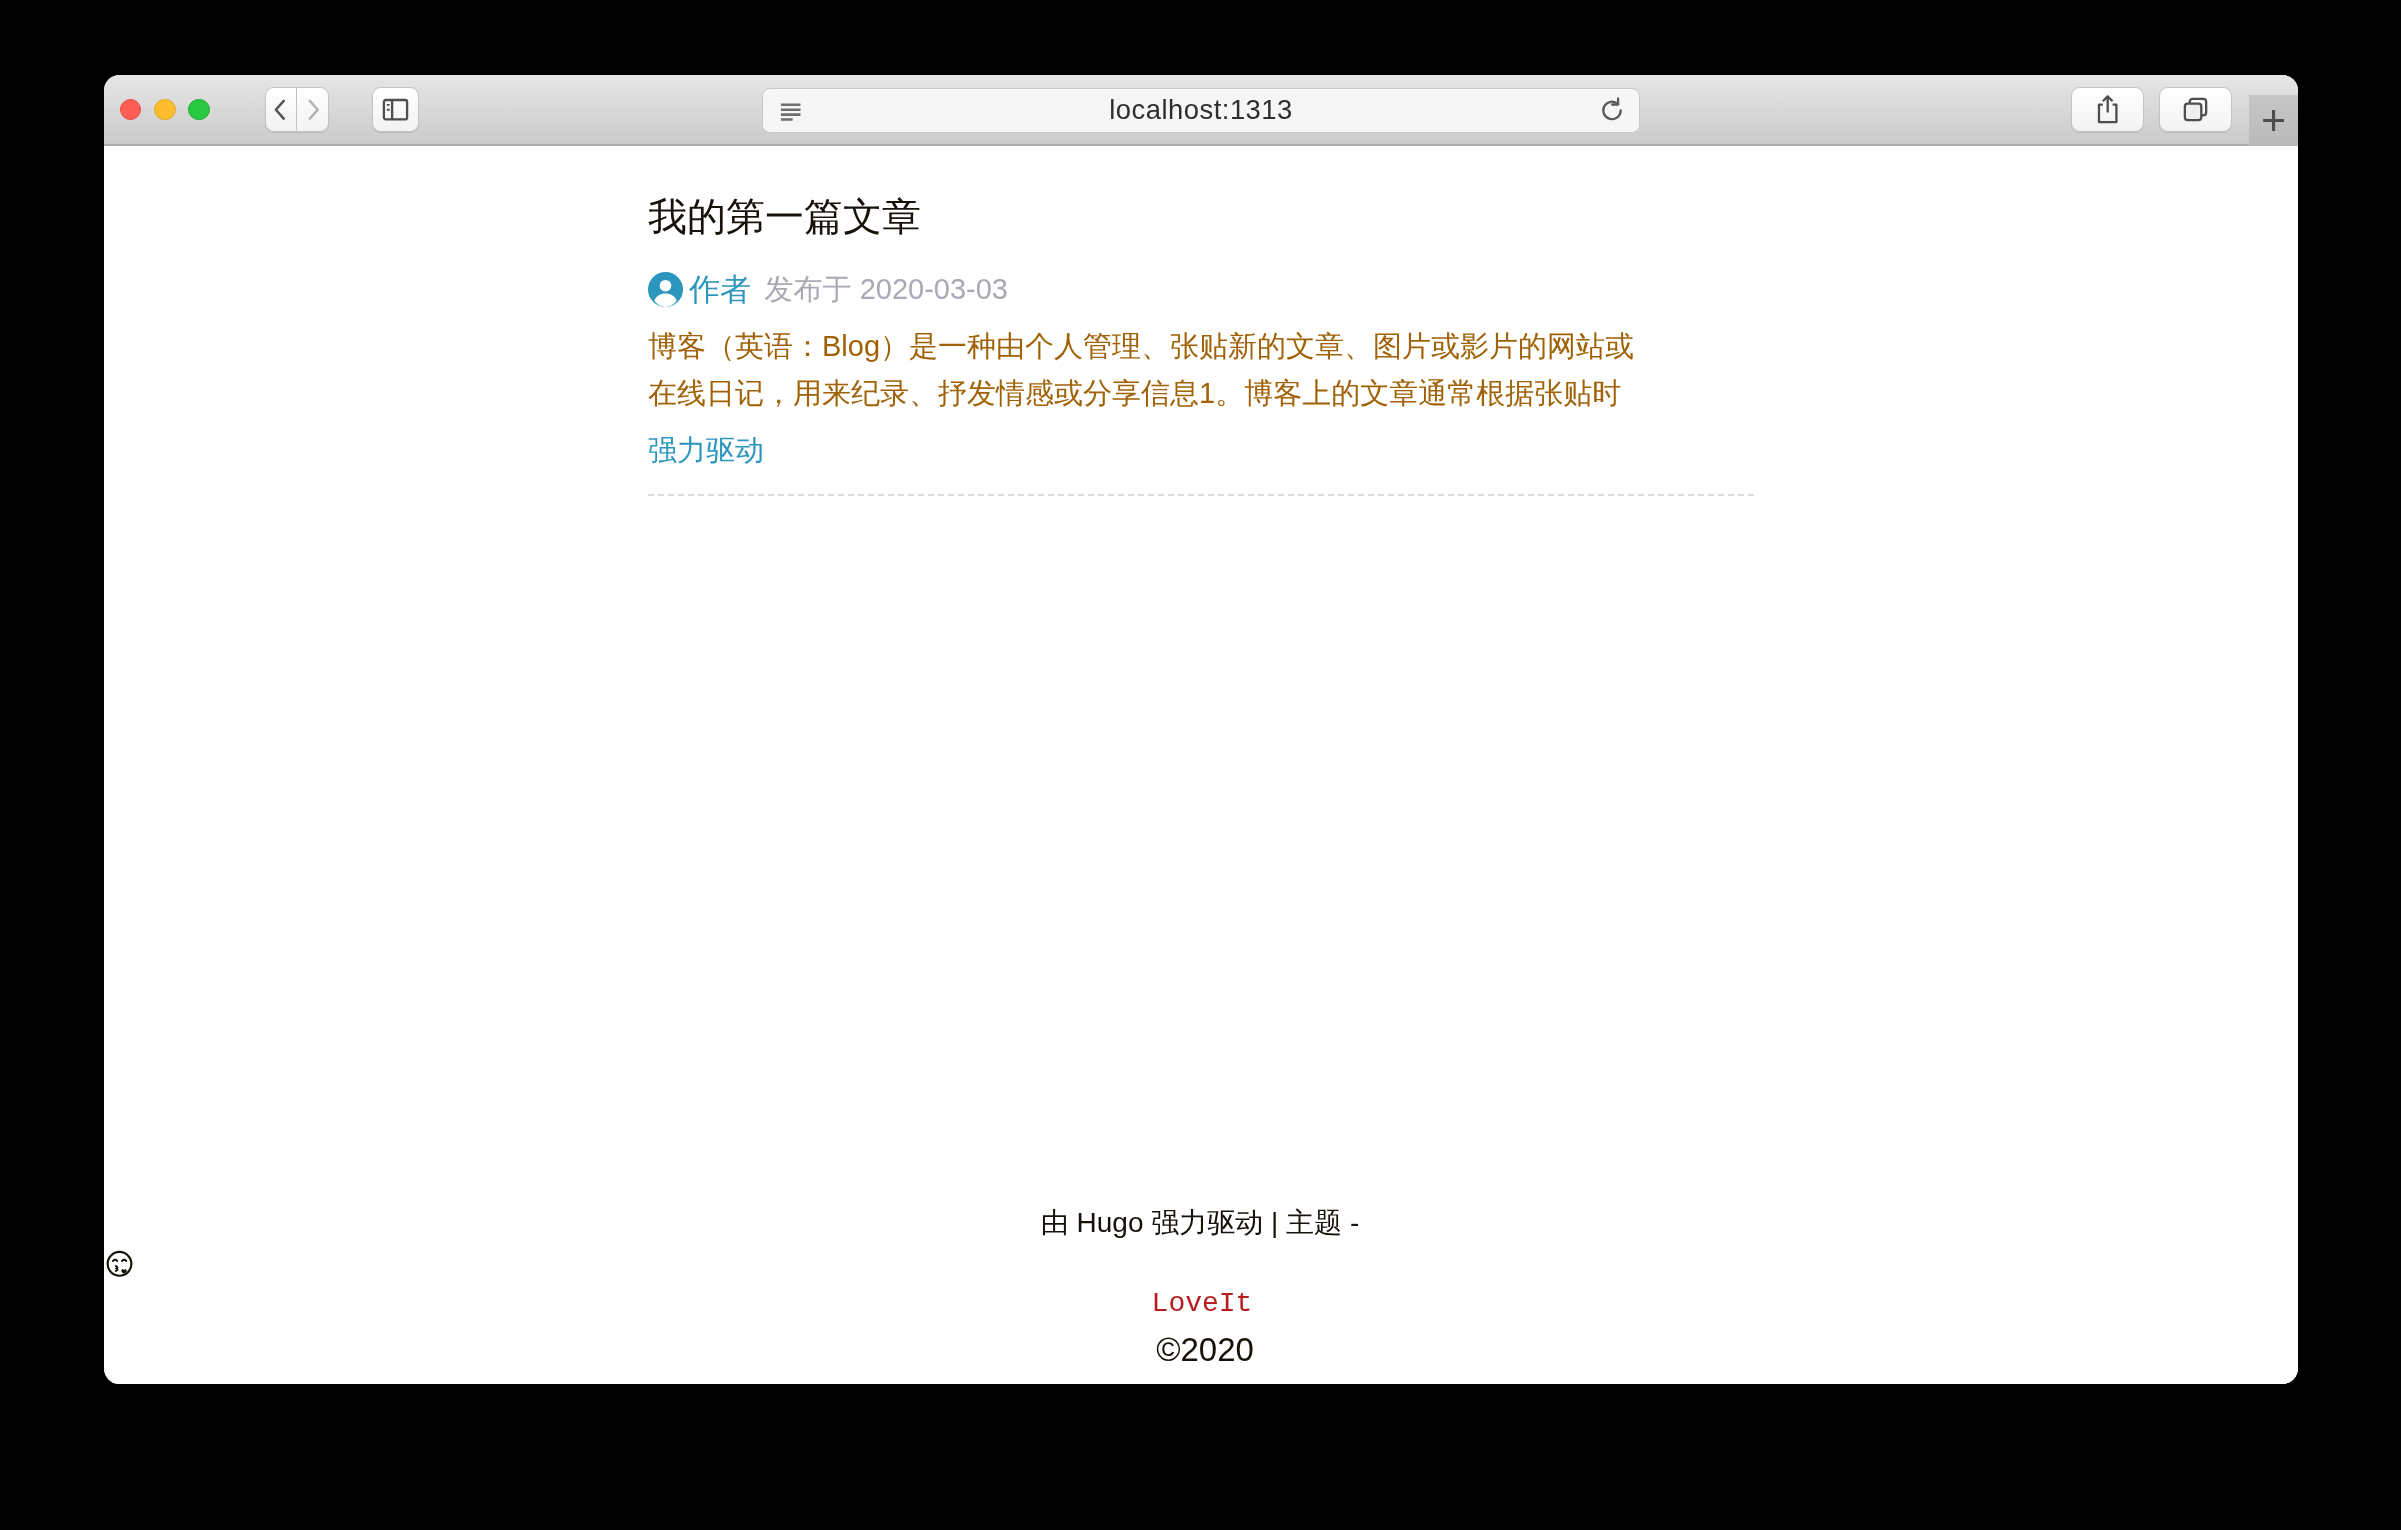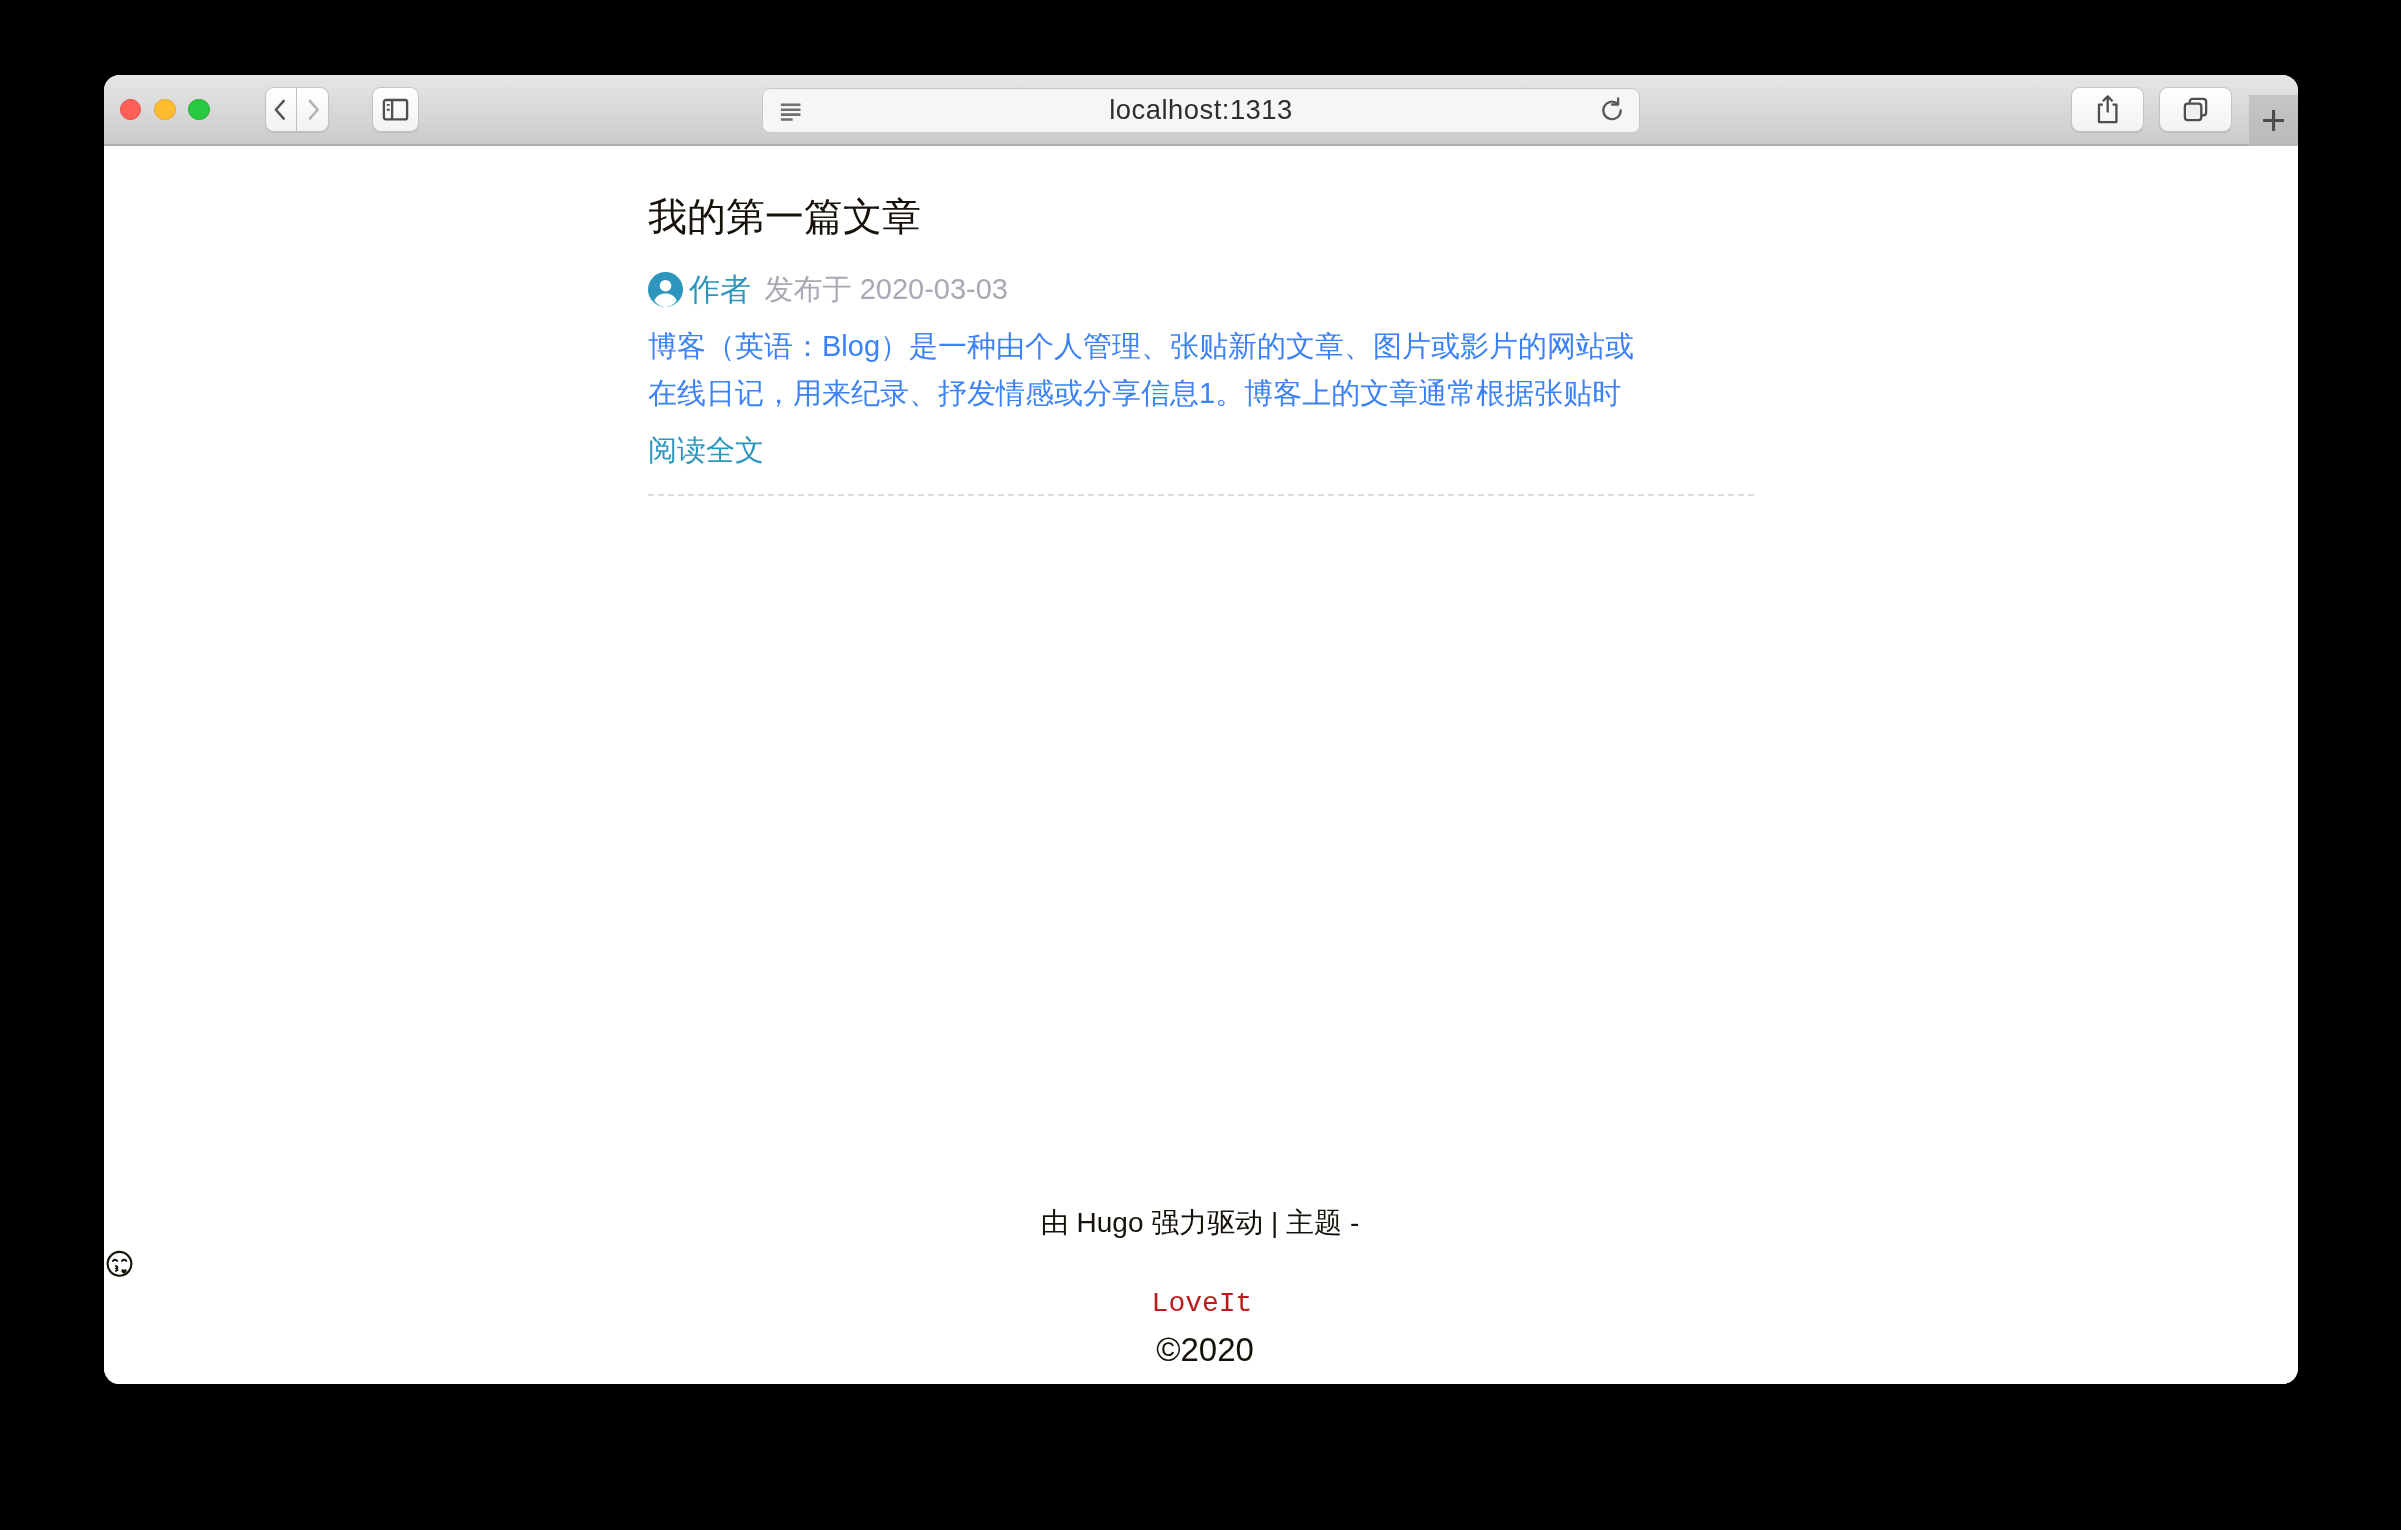--- a/index.html
+++ b/index.html
@@ -77,21 +77,21 @@
   .main { flex:1; }
   .container { width:1106px; margin:0 auto; padding-top:49px; }
 
   .post-title { font-size:39px; font-weight:400; color:#161209; line-height:1.15; margin-bottom:29px; }
 
   .post-meta { display:flex; align-items:center; margin-bottom:12px; }
   .author-icon { width:35px; height:35px; flex:none; }
   .author-name { font-size:31px; color:#2d96bd; margin-left:5.9px; cursor:pointer; }
   .post-date { font-size:29px; color:#a9a9b3; margin-left:13.7px; }
 
-  .summary { font-size:29px; line-height:47px; color:#3b82f6; }
+  .summary { font-size:29px; line-height:47px; color:#a16207; }
   .summary span { display:block; }
 
   .read-more { display:inline-block; margin-top:13.7px; font-size:29px; color:#2d96bd; cursor:pointer; }
 
   .post-divider { margin-top:23.5px; border-bottom:2px dashed #dddddd; height:0; }
 
   .site-footer { flex:none; text-align:center; padding-bottom:13.7px; color:#161209; }
   .footer-line { font-size:28px; line-height:43px; }
   .kiss-icon { vertical-align:-5.9px; margin:0 2px; }
   .footer-theme { color:#b91c1c; cursor:pointer;font-family:Liberation Mono, monospace; }
@@ -200,21 +200,21 @@
           </span>
           <span class="author-name">作者</span>
           <span class="post-date">发布于 2020-03-03</span>
         </div>
 
         <div class="summary">
           <span>博客（英语：Blog）是一种由个人管理、张贴新的文章、图片或影片的网站或</span>
           <span>在线日记，用来纪录、抒发情感或分享信息1。博客上的文章通常根据张贴时</span>
         </div>
 
-        <a class="read-more">阅读全文</a>
+        <a class="read-more">强力驱动</a>
 
         <div class="post-divider"></div>
       </div>
     </div>
 
     <div class="site-footer">
       <div class="footer-line">
         <span>由 Hugo 强力驱动 | 主题 - </span><span class="kiss-icon"><svg width="31" height="31" viewBox="0 0 24 24">
             <circle cx="12" cy="11.5" r="9.2" fill="none" stroke="#161209" stroke-width="1.7"></circle>
             <path d="M7 9.2 q1.6 -1.7 3.2 0" fill="none" stroke="#161209" stroke-width="1.6" stroke-linecap="round"></path>

